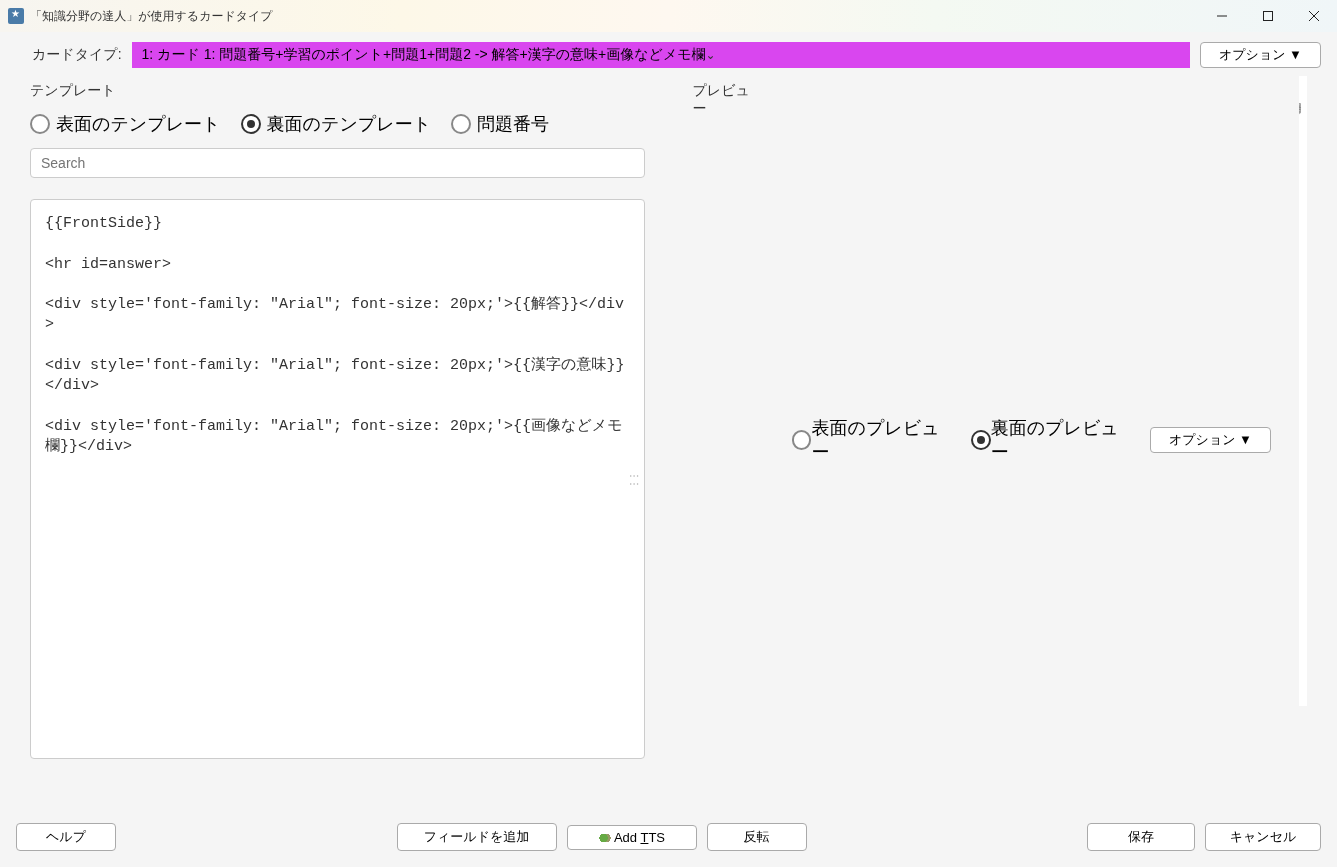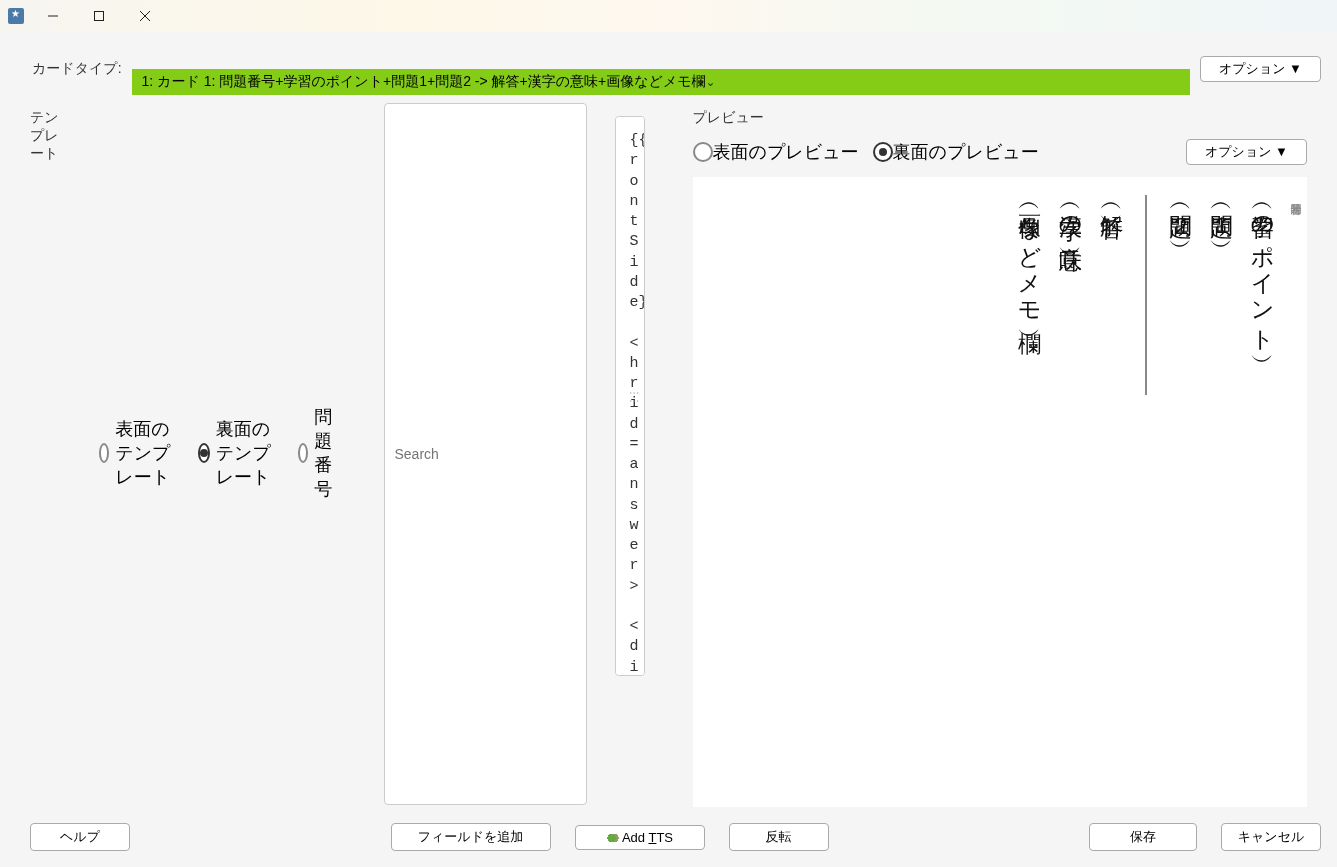--- a/index.html
+++ b/index.html
@@ -52,28 +52,27 @@
     .toolbar-row {
       display: flex;
       align-items: center;
       padding: 10px 16px 8px 32px;
       gap: 10px;
     }
     .toolbar-label { font-size: 14px; color: #333; }
     .card-type-select {
       flex: 1;
       border: none;
-      background: #84cc16;
+      background: #d946ef;
       padding: 4px 10px;
       font-size: 14px;
       display: flex;
       align-items: center;
       cursor: pointer;
       height: 26px;
-      margin-top: 27px;
     }
     .chev-down {
       font-size: 12px;
       color: #333;
     }
     .option-btn {
       background: white;
       border: 1px solid #aaa;
       border-radius: 4px;
       padding: 3px 18px;
@@ -85,22 +84,22 @@
       text-align: right;
     }
 
     .main-content {
       flex: 1;
       display: flex;
       padding: 0 16px 0 16px;
       gap: 20px;
       overflow: hidden;
     }
-    .left-pane { flex: 1; display: flex; }
-    .right-pane { flex: 1; display: flex; flex-direction: column; }
+    .left-pane { flex: 1; display: flex; flex-direction: column; }
+    .right-pane { flex: 1; display: flex; flex-direction: row; }
 
     .section-title {
       font-size: 14px;
       color: #333;
       padding: 6px 14px 10px 14px;
     }
 
     .radio-row {
       display: flex;
       align-items: center;
@@ -215,40 +214,40 @@
       align-items: center;
     }
     .footer-btn {
       background: white;
       border: 1px solid #aaa;
       border-radius: 4px;
       padding: 4px 0;
       font-size: 13px;
       cursor: pointer;
       text-align: center;
-      margin-left: 14px;
     }
     .footer .spacer { flex: 1; }
     .tts-icon {
       display: inline-block;
       width: 14px;
       height: 12px;
       background: radial-gradient(circle at 40% 50%, #6a4 40%, transparent 41%),
                   radial-gradient(circle at 60% 50%, #996 40%, transparent 41%);
       border-radius: 50%;
       vertical-align: middle;
       margin-right: 2px;
     }
     u { text-decoration: underline; }
   </style>
 </head>
 <body>
 
 <div class="titlebar">
   <div class="titlebar-icon"></div>
+  <div class="titlebar-title">「知識分野の達人」が使用するカードタイプ</div>
   <div class="window-controls">
     <div class="win-btn">
       <svg width="10" height="10">
           <line x1="0" y1="5" x2="10" y2="5" stroke="#222" stroke-width="1"></line>
         </svg>
     </div>
     <div class="win-btn">
       <svg width="10" height="10">
           <rect x="0.5" y="0.5" width="9" height="9" fill="none" stroke="#222" stroke-width="1"></rect>
         </svg>
@@ -333,14 +332,14 @@
 </div>
 
 <div class="footer">
   <button class="footer-btn" style="width:100px">ヘルプ</button>
   <div class="spacer"></div>
   <button class="footer-btn" style="width:160px">フィールドを追加</button>
   <button class="footer-btn" style="width:130px"><span class="tts-icon"></span><span>Add <u>T</u>TS</span></button>
   <button class="footer-btn" style="width:100px">反転</button>
   <div class="spacer"></div>
   <button class="footer-btn" style="width:108px">保存</button>
-  <button class="footer-btn" style="width:100px">キャンセル</button>
+  <button class="footer-btn" style="width:116px">キャンセル</button>
 </div>
 
 </body></html>

